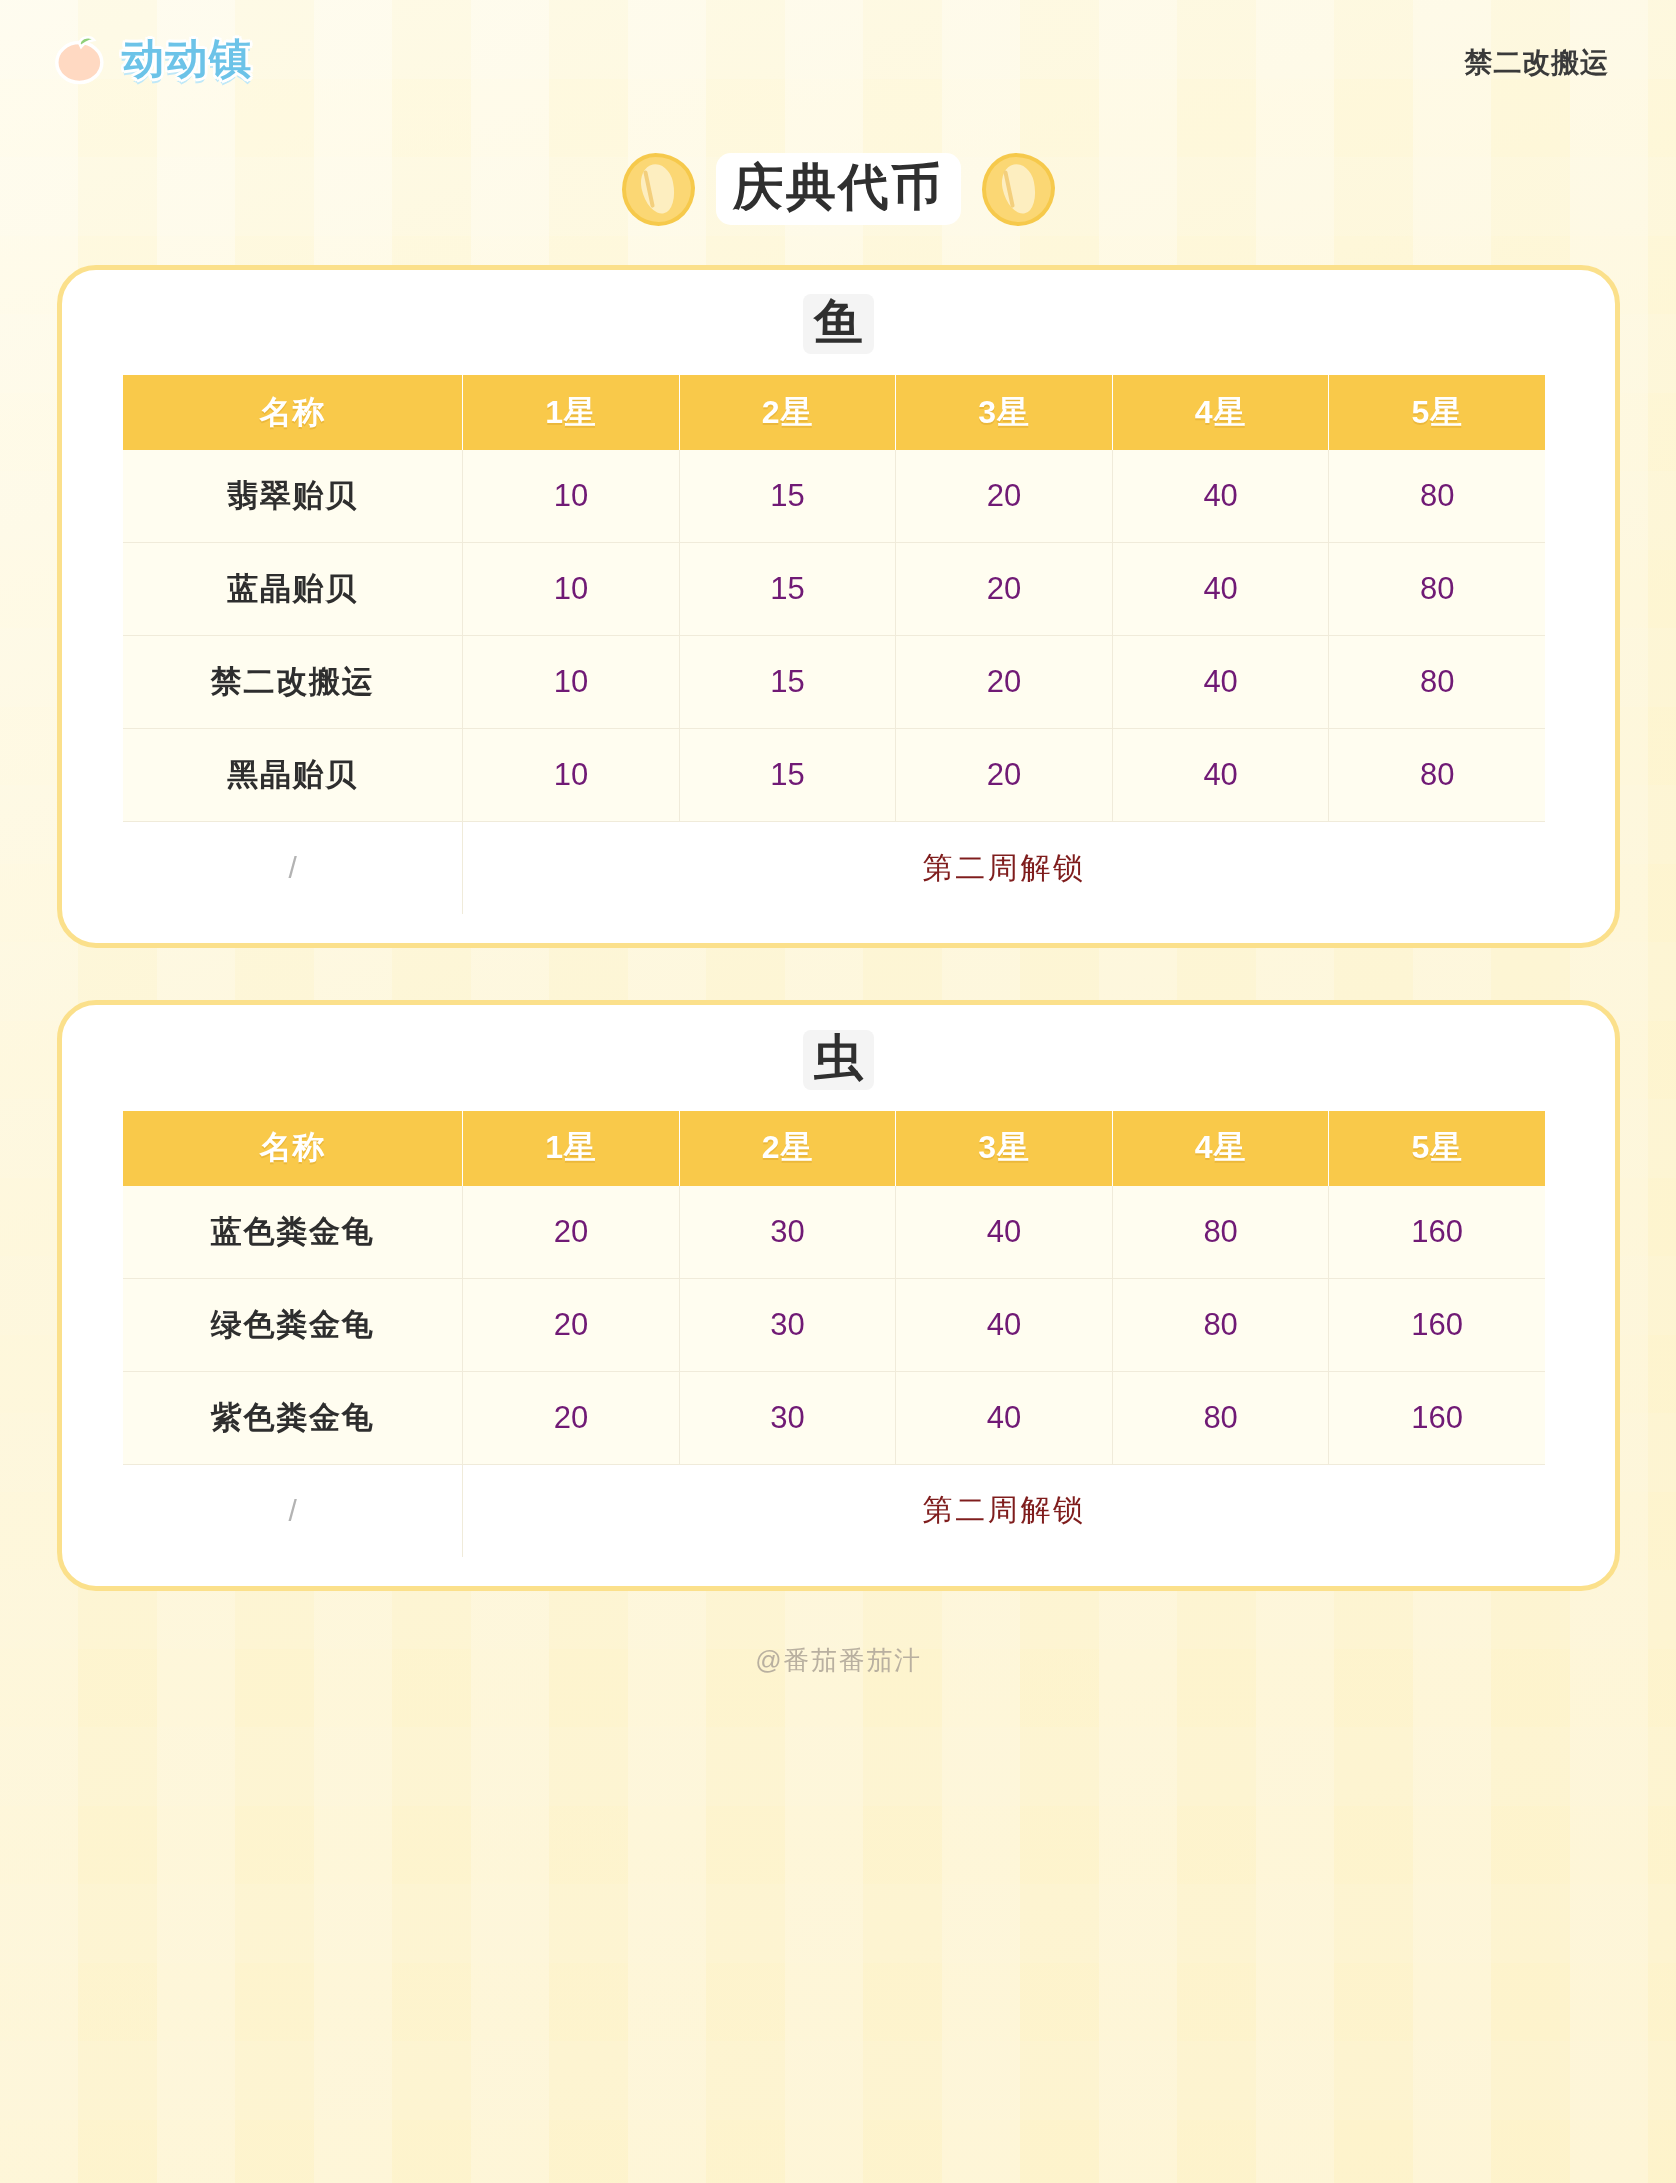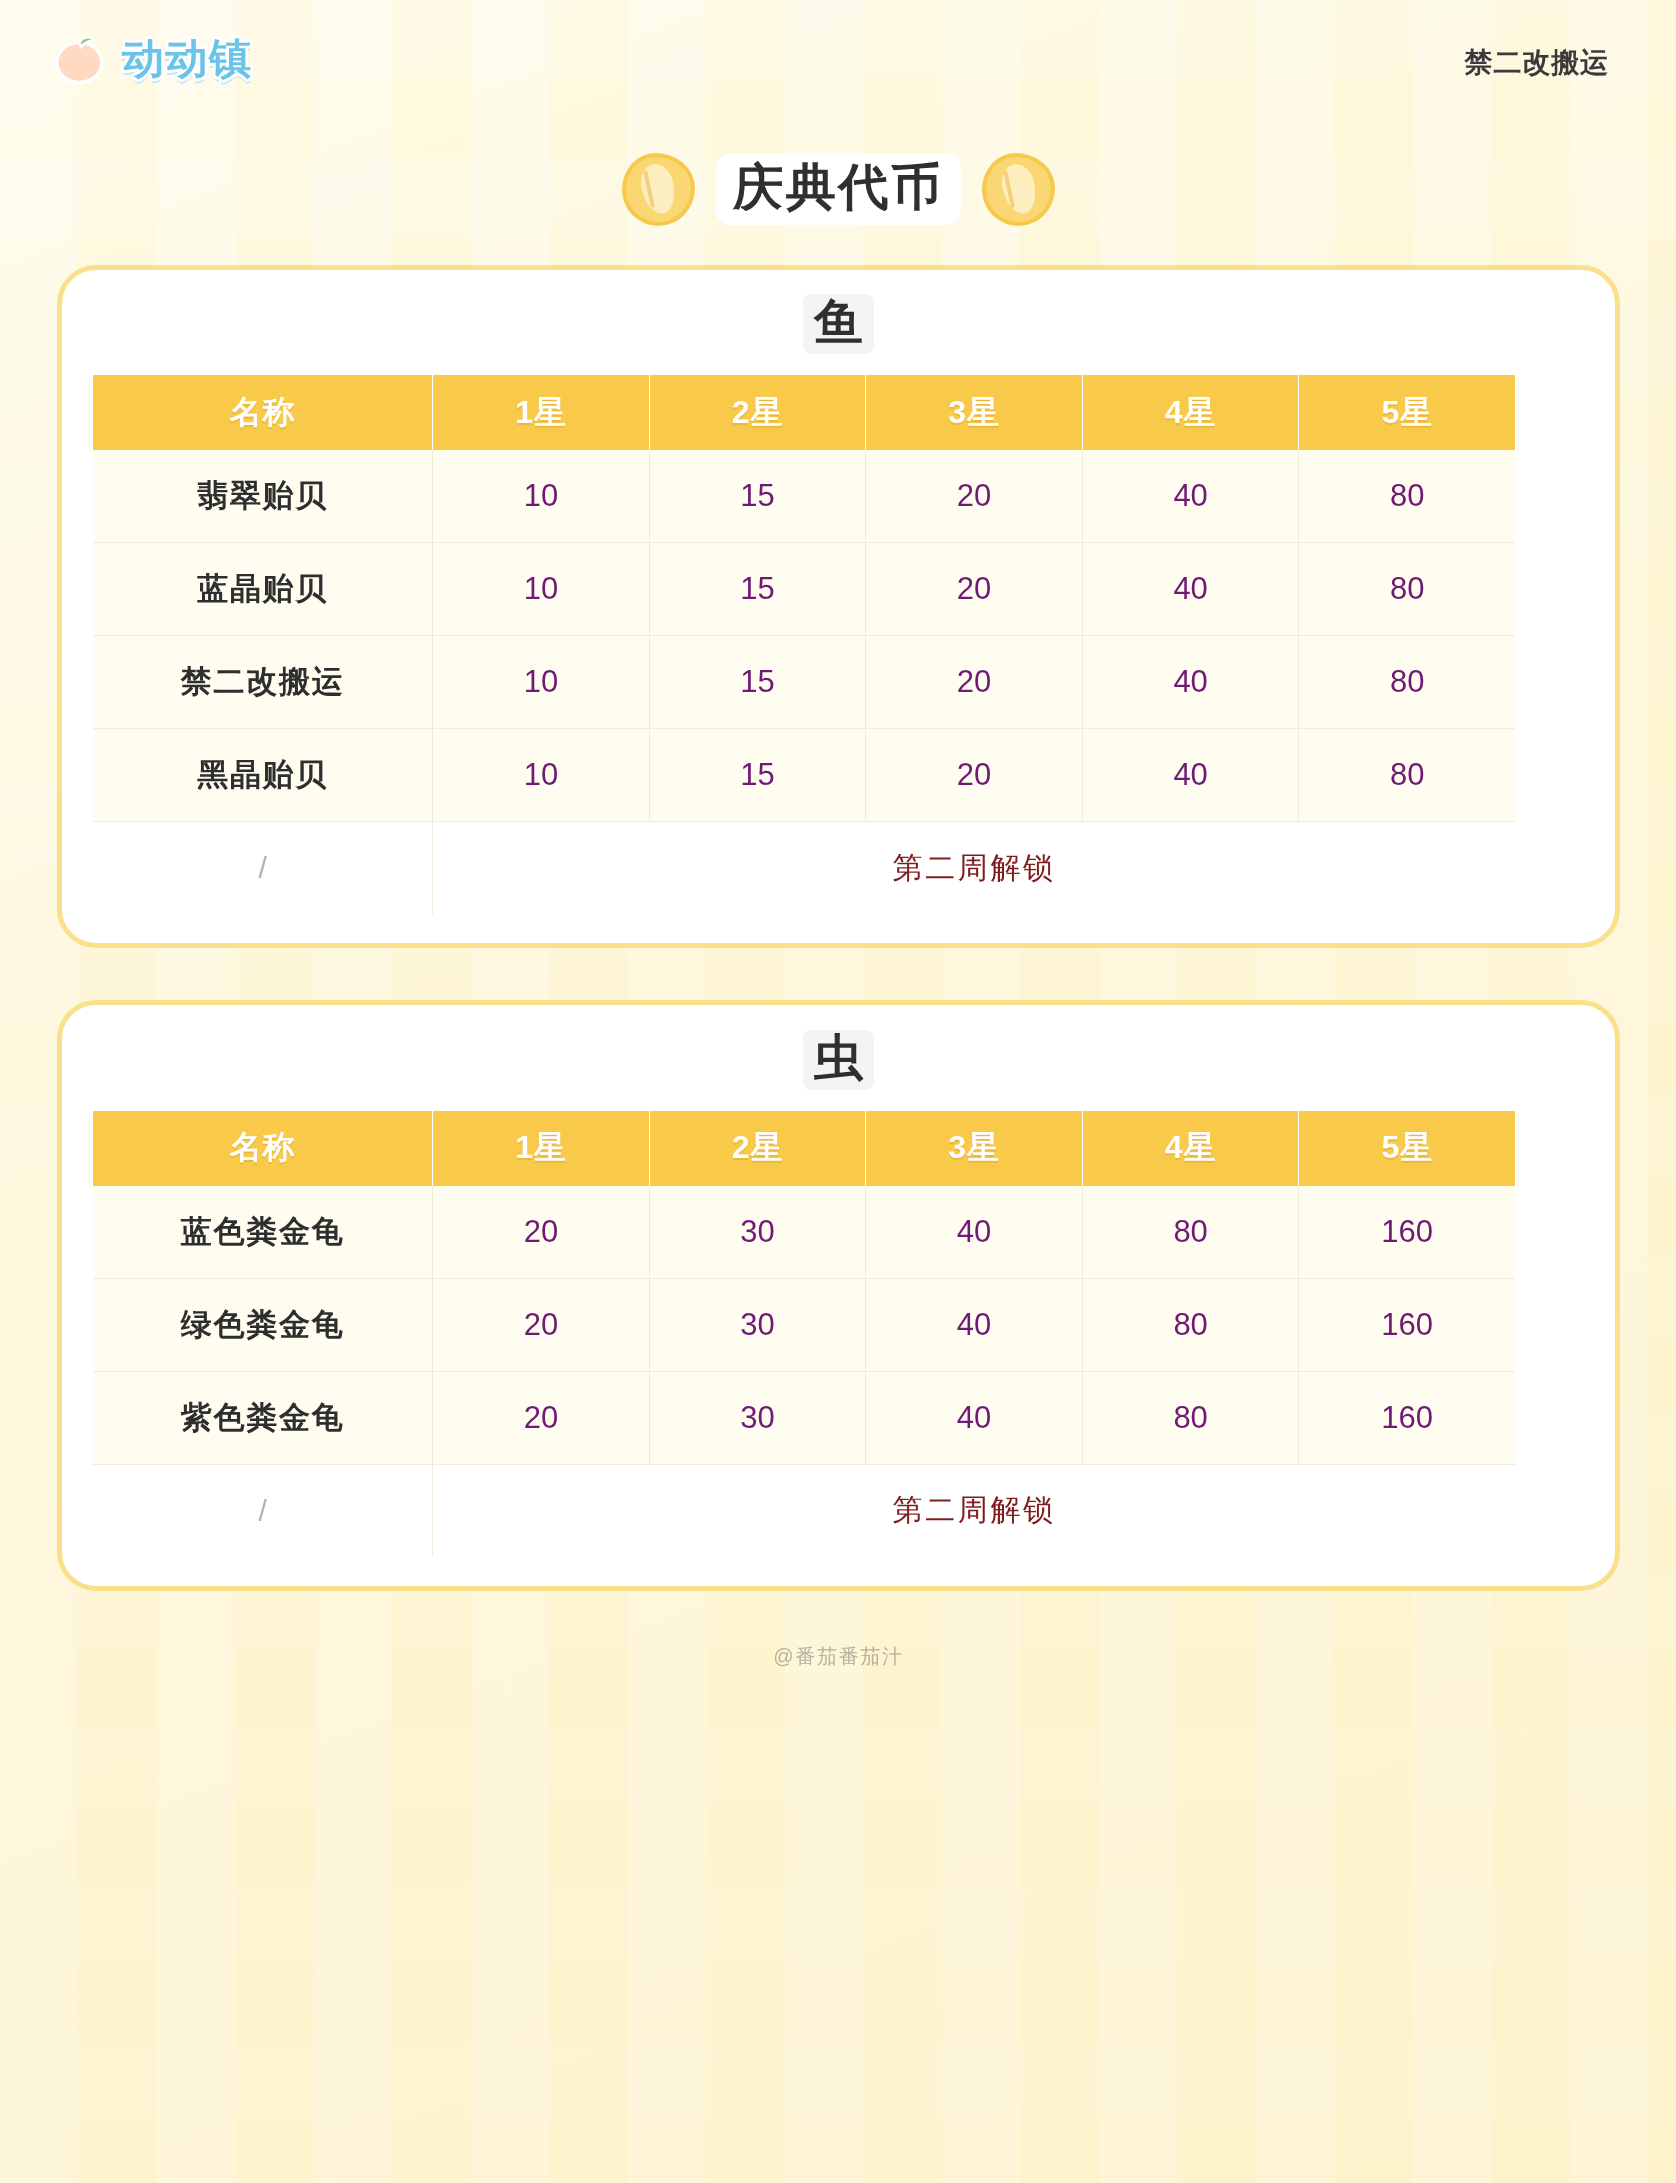--- a/index.html
+++ b/index.html
@@ -155,21 +155,21 @@
     color: #2f2f2f;
     background: #f4f4f4;
     border-radius: 7.9px;
     padding: 2.6px 11.4px 6.1px 11.4px;
     line-height: 1.05;
   }
 
   table {
     border-collapse: collapse;
     width: calc(100% - 131px);
-    margin: 0 31px;
+    margin: 0 61px;
     table-layout: fixed;
   }
   thead th {
     background: #f9c94a;
     color: #ffffff;
     font-size: 32px;
     font-weight: 700;
     height: 73px;
     letter-spacing: 0.9px;
     border: none;
@@ -206,21 +206,21 @@
   }
   tbody tr.locked td.name-cell {
     color: #b3b3b3;
     font-weight: 500;
     letter-spacing: 0;
   }
 
   
   .footer {
     text-align: center;
-    font-size: 20px;
+    font-size: 26px;
     color: #b9b0a0;
     letter-spacing: 1.7px;
     margin-top: 14px;
   }
 </style>
 </head>
 <body>
 
 <div class="bg"></div>
 <div class="bg-tint"></div>

